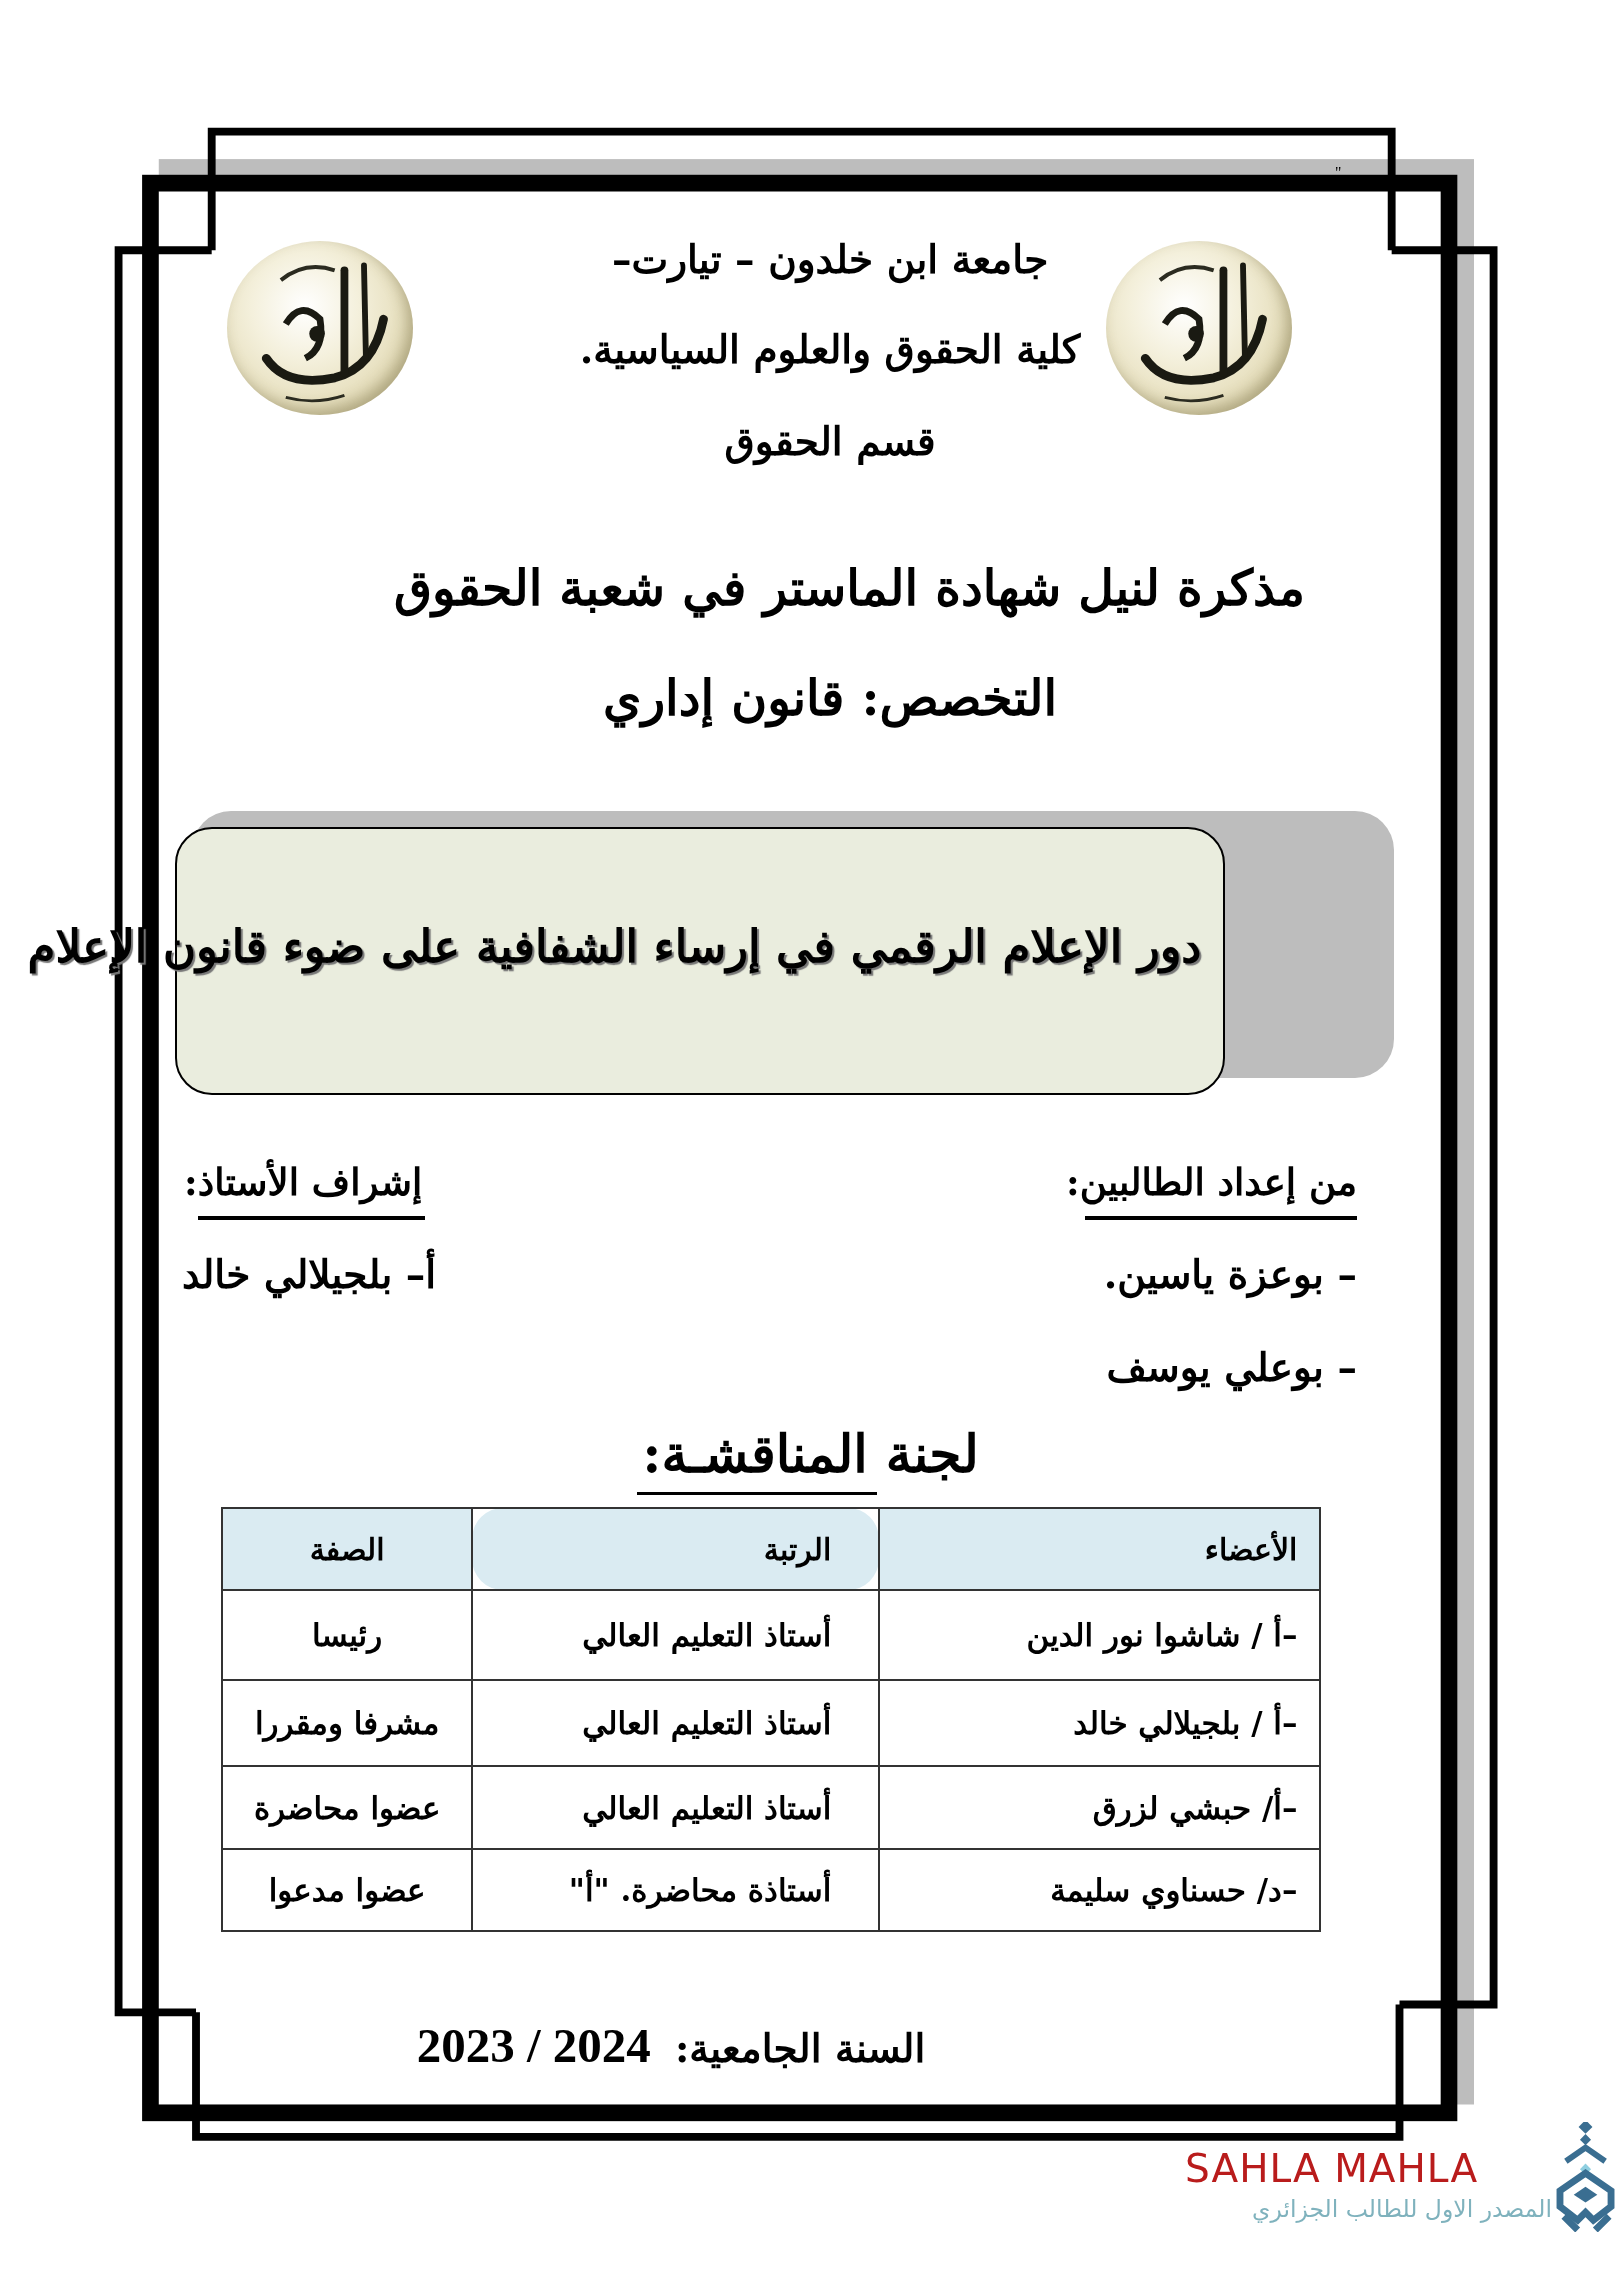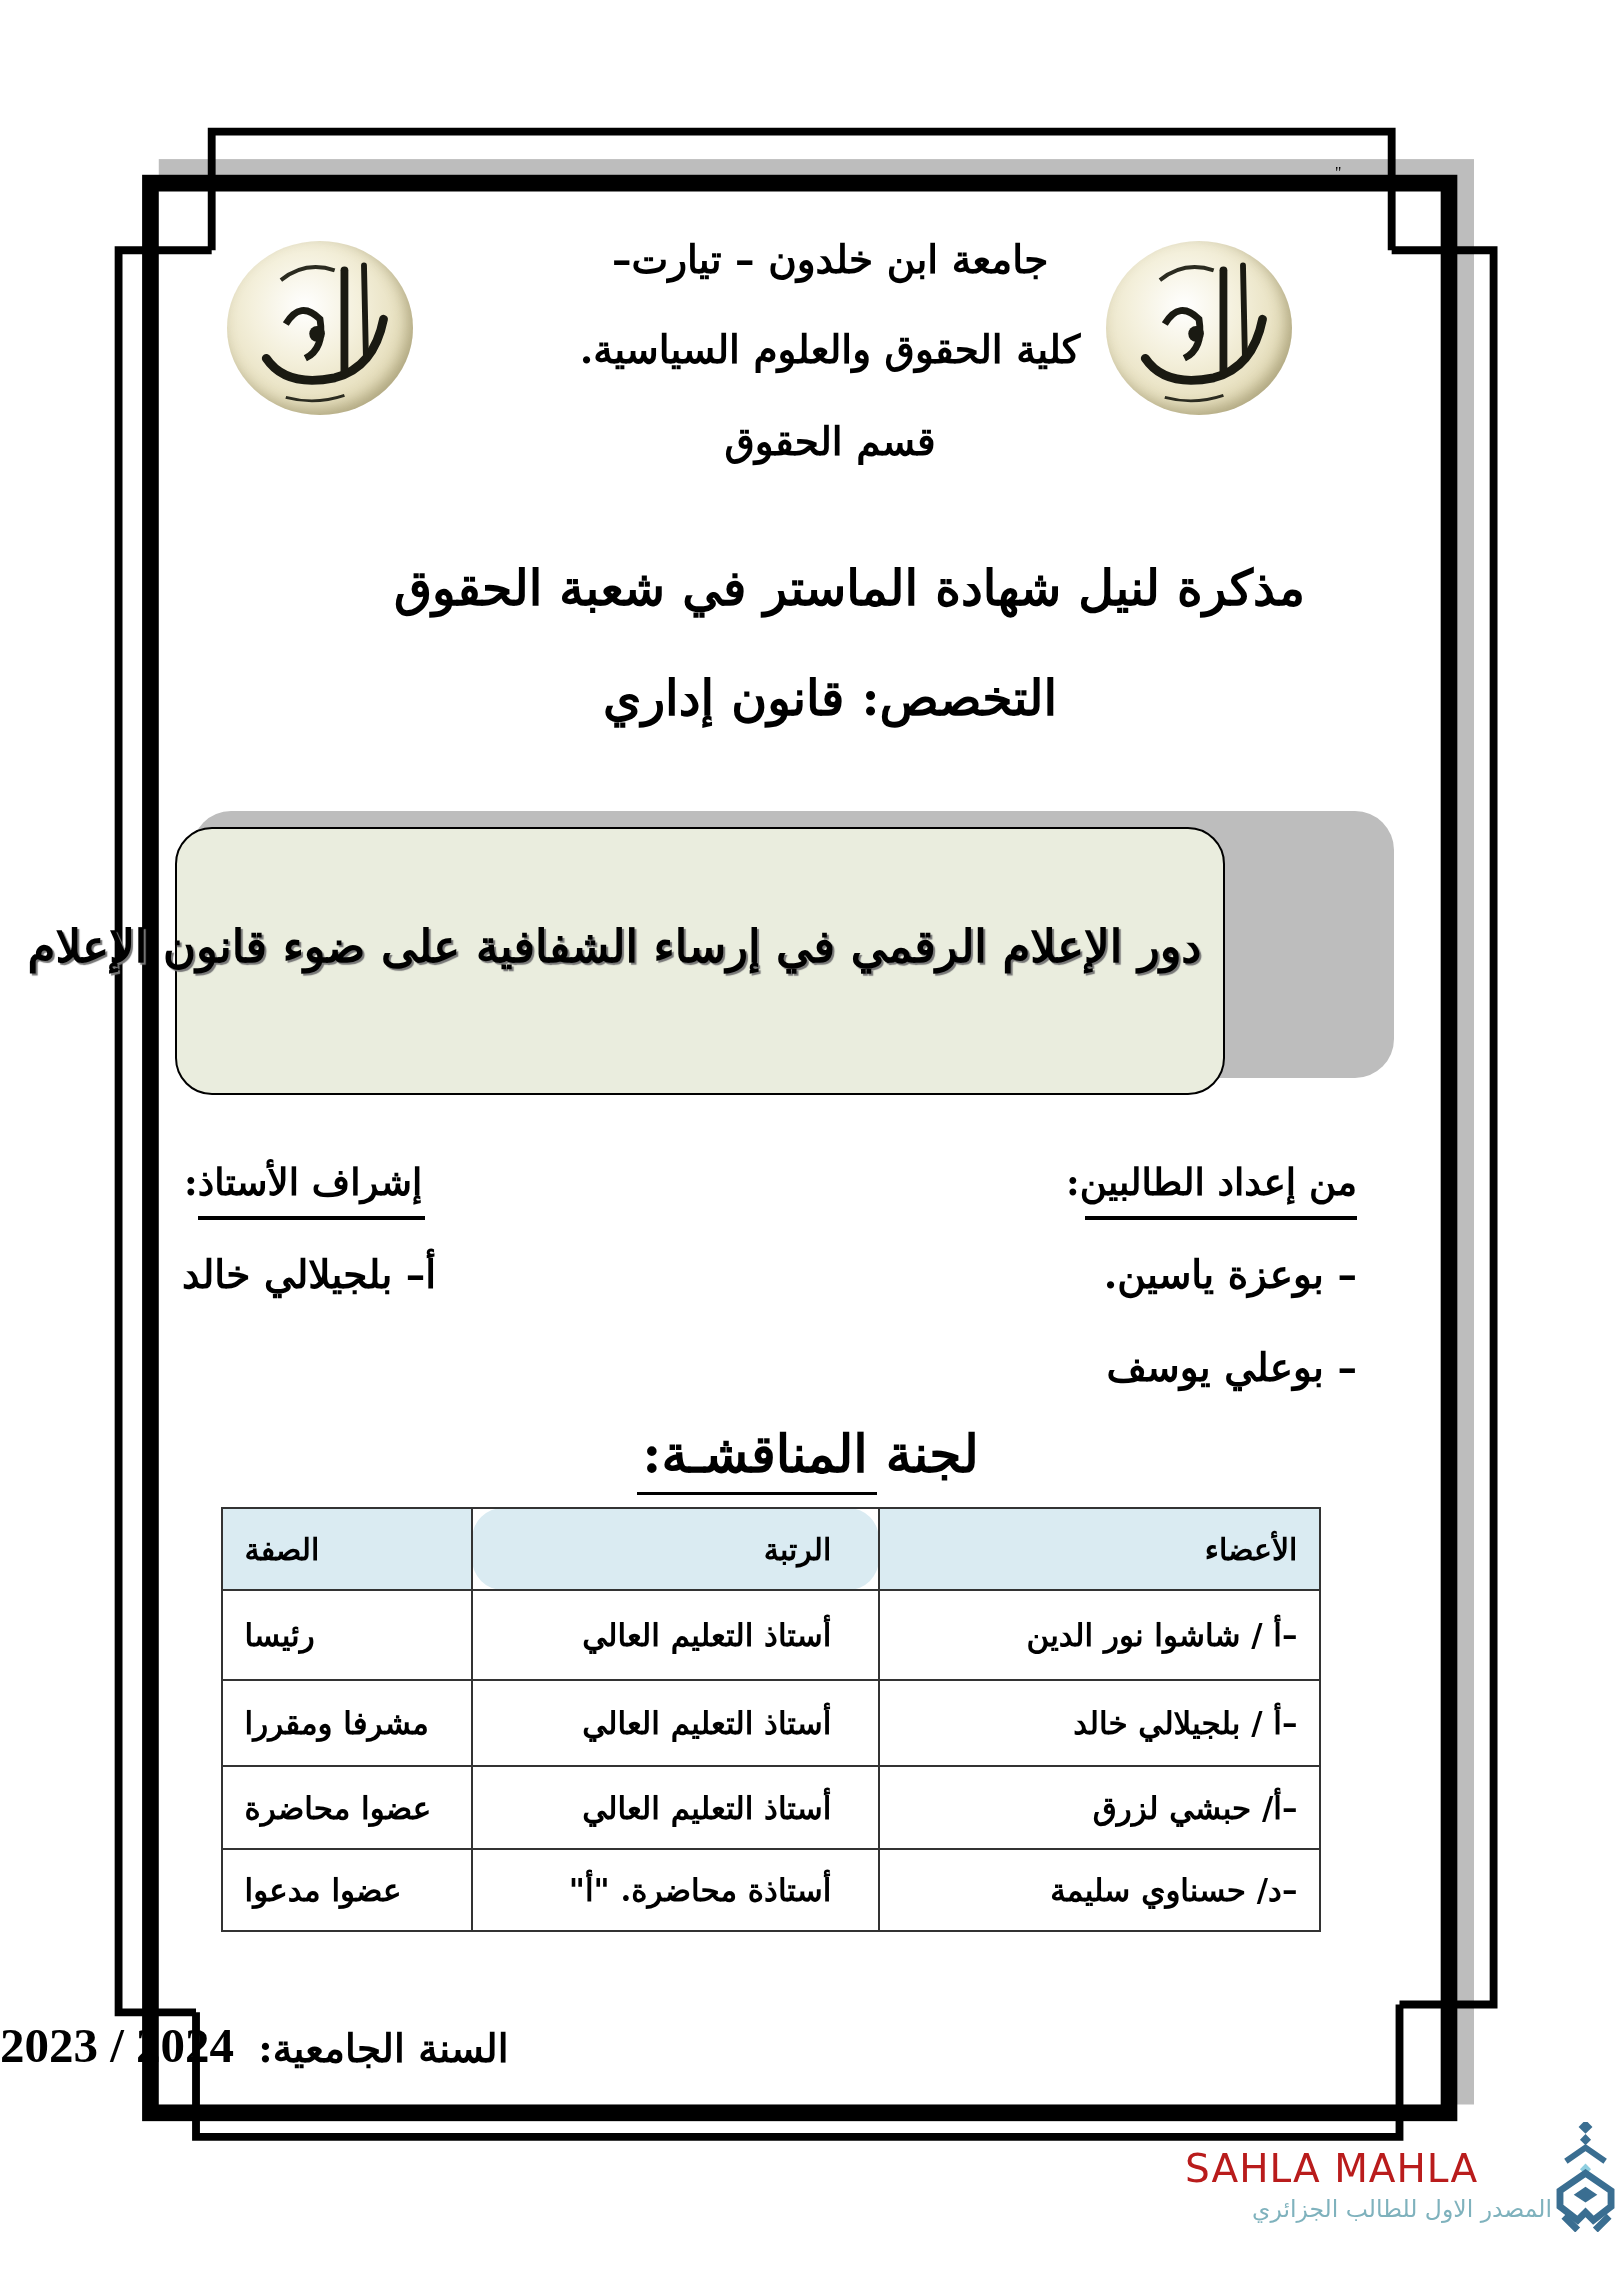--- a/index.html
+++ b/index.html
@@ -23,22 +23,22 @@
   .label-u { position: absolute; font-size: 37px; line-height: 51px; }
   .uline { position: absolute; height: 3.9px; background: #000; }
   .name { position: absolute; font-size: 39px; line-height: 55px; }
   table.committee { position: absolute; left: 221px; top: 1507px; width: 1100px;
                     border-collapse: collapse; direction: rtl; }
   table.committee th, table.committee td { border: 2px solid #333; font-weight: bold;
                     font-size: 31px; height: 80px; padding: 0 21.6px; white-space: nowrap; }
   table.committee th { background: #daebf2; font-size: 30px; }
   table.committee td.c-member, table.committee th.c-member { text-align: right; width: 415px; }
   table.committee td.c-rank, table.committee th.c-rank { text-align: right; width: 348px; padding-right: 47px; border-radius: 31px; }
-  table.committee td.c-role, table.committee th.c-role { text-align: left; width: 208px; }
-  .year { position: absolute; left: 0; width: 1342px; top: 2014px; 
+  table.committee td.c-role, table.committee th.c-role { text-align: center; width: 208px; }
+  .year { position: absolute; left: 0; width: 1342px; top: 2014px; text-align: center;
           font-size: 45px; line-height: 63px; }
   .year .num { font-family: "Liberation Serif", serif; font-weight: bold; font-size: 49px; }
   .quote-mark { position: absolute; left: 1335px; top: 164px; font-size: 15.7px; font-family: "Liberation Serif", serif; }
   .wm-text { position: absolute; left: 1185px; top: 2145px; font-family: "DejaVu Sans", sans-serif;
              font-size: 39px; letter-spacing: 1px; color: #b91c1c; white-space: nowrap; line-height: 47px; }
   .wm-sub { position: absolute; left: 1182px; top: 2194px; width: 370px; text-align: right;
             font-family: "DejaVu Sans", sans-serif; font-size: 23.5px; color: #7fb2bd; direction: rtl;
             white-space: nowrap; line-height: 31px; }
   .wm-icon { position: absolute; left: 1554px; top: 2122px; }
 </style>

